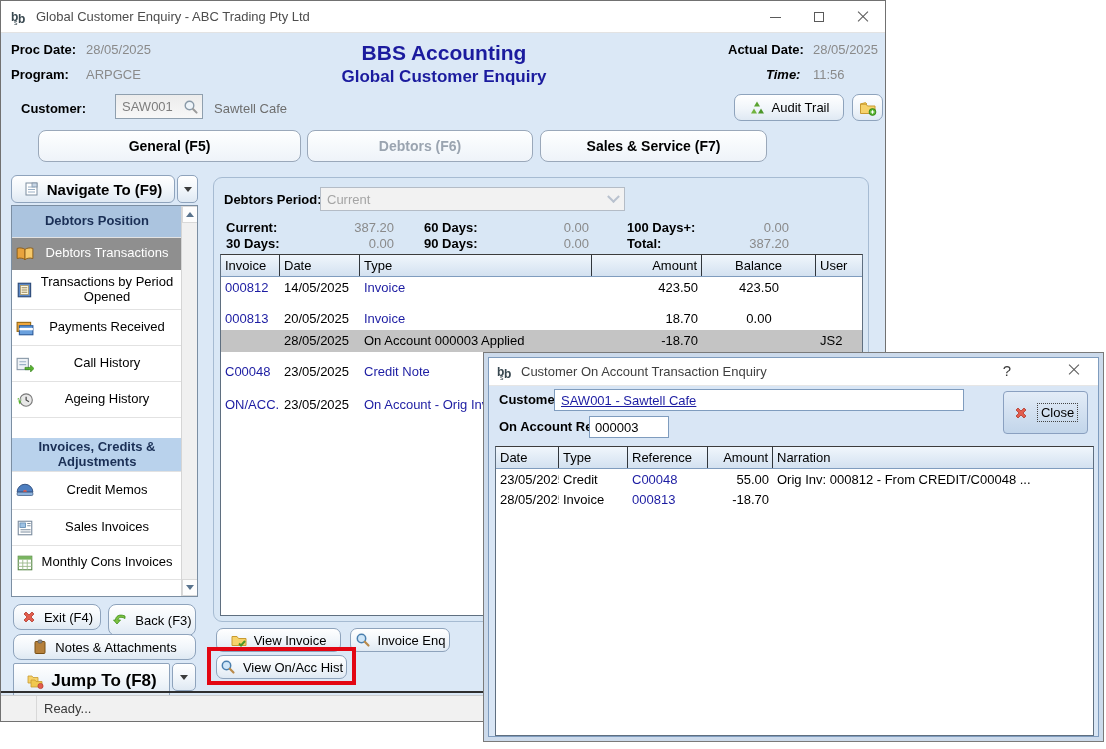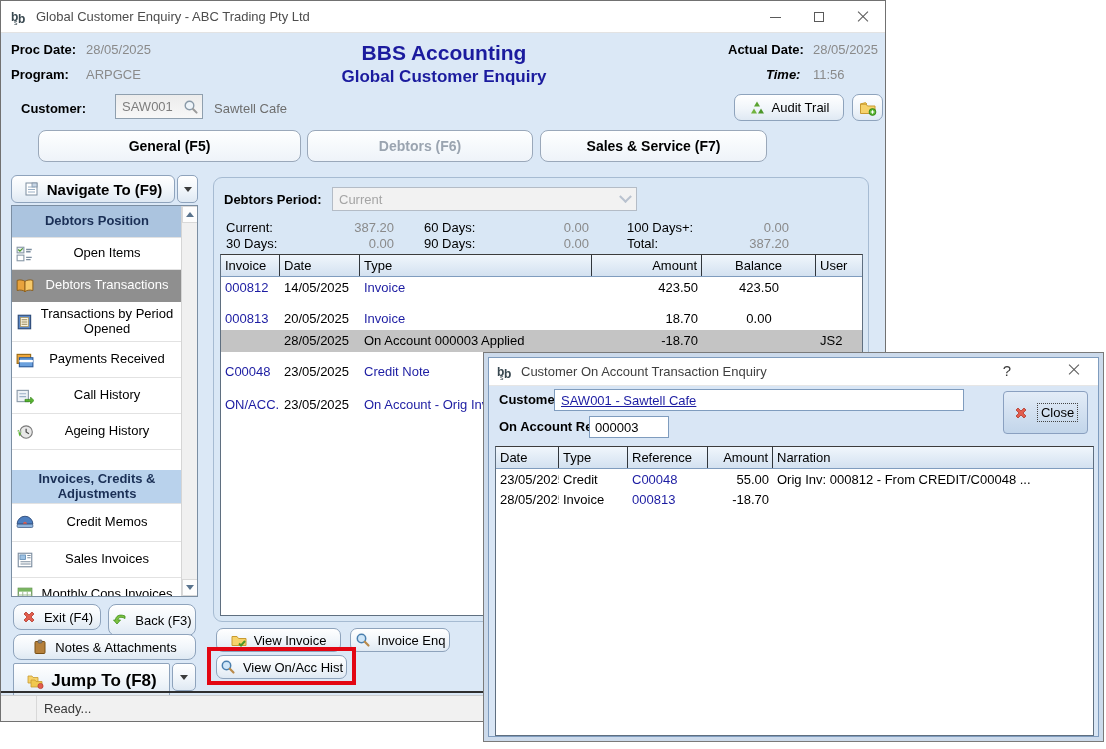--- a/index.html
+++ b/index.html
@@ -82,23 +82,23 @@
   .notes-btn{position:absolute;left:12px;top:633px;width:183px;height:26px;border-radius:8px;}
   .jump-btn{position:absolute;left:12px;top:662px;width:157px;height:35px;border-radius:2px;
     font-size:17px;font-weight:bold;}
   .jump-dd{position:absolute;left:171px;top:662px;width:24px;height:28px;border-radius:5px;}
 
   
   .debtors-panel{position:absolute;left:212px;top:176px;width:656px;height:445px;
     border:1px solid #a6bbd2;border-radius:9px;background:#d9e7f5;}
   .dp-period-label{position:absolute;left:10px;top:14px;}
   .dp-combo{position:absolute;left:106px;top:9px;width:305px;height:24px;background:#f2f2f2;
-    border:1px solid #b4bcc6;display:flex;align-items:center;padding:0 6px;color:#a5a5a5;font-size:13px;margin-left:12px;}
+    border:1px solid #b4bcc6;display:flex;align-items:center;padding:0 6px;color:#a5a5a5;font-size:13px;}
   .dp-combo .chev{margin-left:auto;width:9px;height:9px;border-right:2px solid #b9c2cf;border-bottom:2px solid #b9c2cf;transform:rotate(45deg) translate(-2px,-2px);}
-  .sumlbl{position:absolute;font-weight:normal;font-size:13px;color:#000;}
+  .sumlbl{position:absolute;font-weight:bold;font-size:13px;color:#000;}
   .sumval{position:absolute;font-size:13px;color:#8a8a8a;text-align:right;width:80px;}
 
   .grid{position:absolute;left:6px;top:76px;width:643px;height:362px;background:#fff;
     border:1px solid #5f6f80;border-top:1px solid #3c3c3c;}
   .g-head{display:flex;height:22px;background:linear-gradient(#f0f6fc,#d3e1f0);
     border-bottom:1px solid #7f9cbe;}
   .g-head .hc{font-size:13px;color:#000;padding:3px 4px 0 4px;border-right:1px solid #30363c;}
   .g-head .hc:last-child{border-right:none;}
   .g-row{display:flex;height:22px;}
   .g-row .c{font-size:13px;padding:3px 4px 0 4px;white-space:nowrap;overflow:hidden;}
@@ -230,29 +230,20 @@
     </div>
     <div class="btn nav-dd">
         <div class="dd-arrow"></div>
       </div>
 
     <div class="sidebar-list">
       <div class="sb-inner">
         <div class="sb-row sb-header" style="height:32px;">
           <span class="sb-label">Debtors Position</span>
         </div>
-        <div class="sb-row" style="height:32px;">
-          <svg class="ic icon16" viewBox="0 0 16 16">
-            <rect x="1" y="2" width="6" height="5" fill="#e8eef4" stroke="#8a9aa8"></rect>
-            <path d="M2 4 L3.5 5.5 L6 3" stroke="#4c9629" stroke-width="1.1" fill="none"></path>
-            <rect x="1" y="9" width="6" height="5" fill="#fff" stroke="#8a9aa8"></rect>
-            <path d="M9 4 H14 M9 6 H13 M9 11 H14 M9 13 H13" stroke="#7d8ea0" stroke-width="1.2"></path>
-          </svg>
-          <span class="sb-label">Open Items</span>
-        </div>
         <div class="sb-row sb-selected" style="height:32px;">
           <svg class="ic icon16" viewBox="0 0 16 16">
             <path d="M1 3 C4 2 7 3 8 4 L8 13 C7 12 4 11 1 12 Z" fill="#e8a33d" stroke="#8a5a14" stroke-width="0.8"></path>
             <path d="M15 3 C12 2 9 3 8 4 L8 13 C9 12 12 11 15 12 Z" fill="#f6c96a" stroke="#8a5a14" stroke-width="0.8"></path>
           </svg>
           <span class="sb-label">Debtors Transactions</span>
         </div>
         <div class="sb-row" style="height:40px;">
           <svg class="ic icon16" viewBox="0 0 16 16">
             <rect x="2" y="2" width="11" height="12" fill="#5a87c6" stroke="#2c4a78"></rect>

